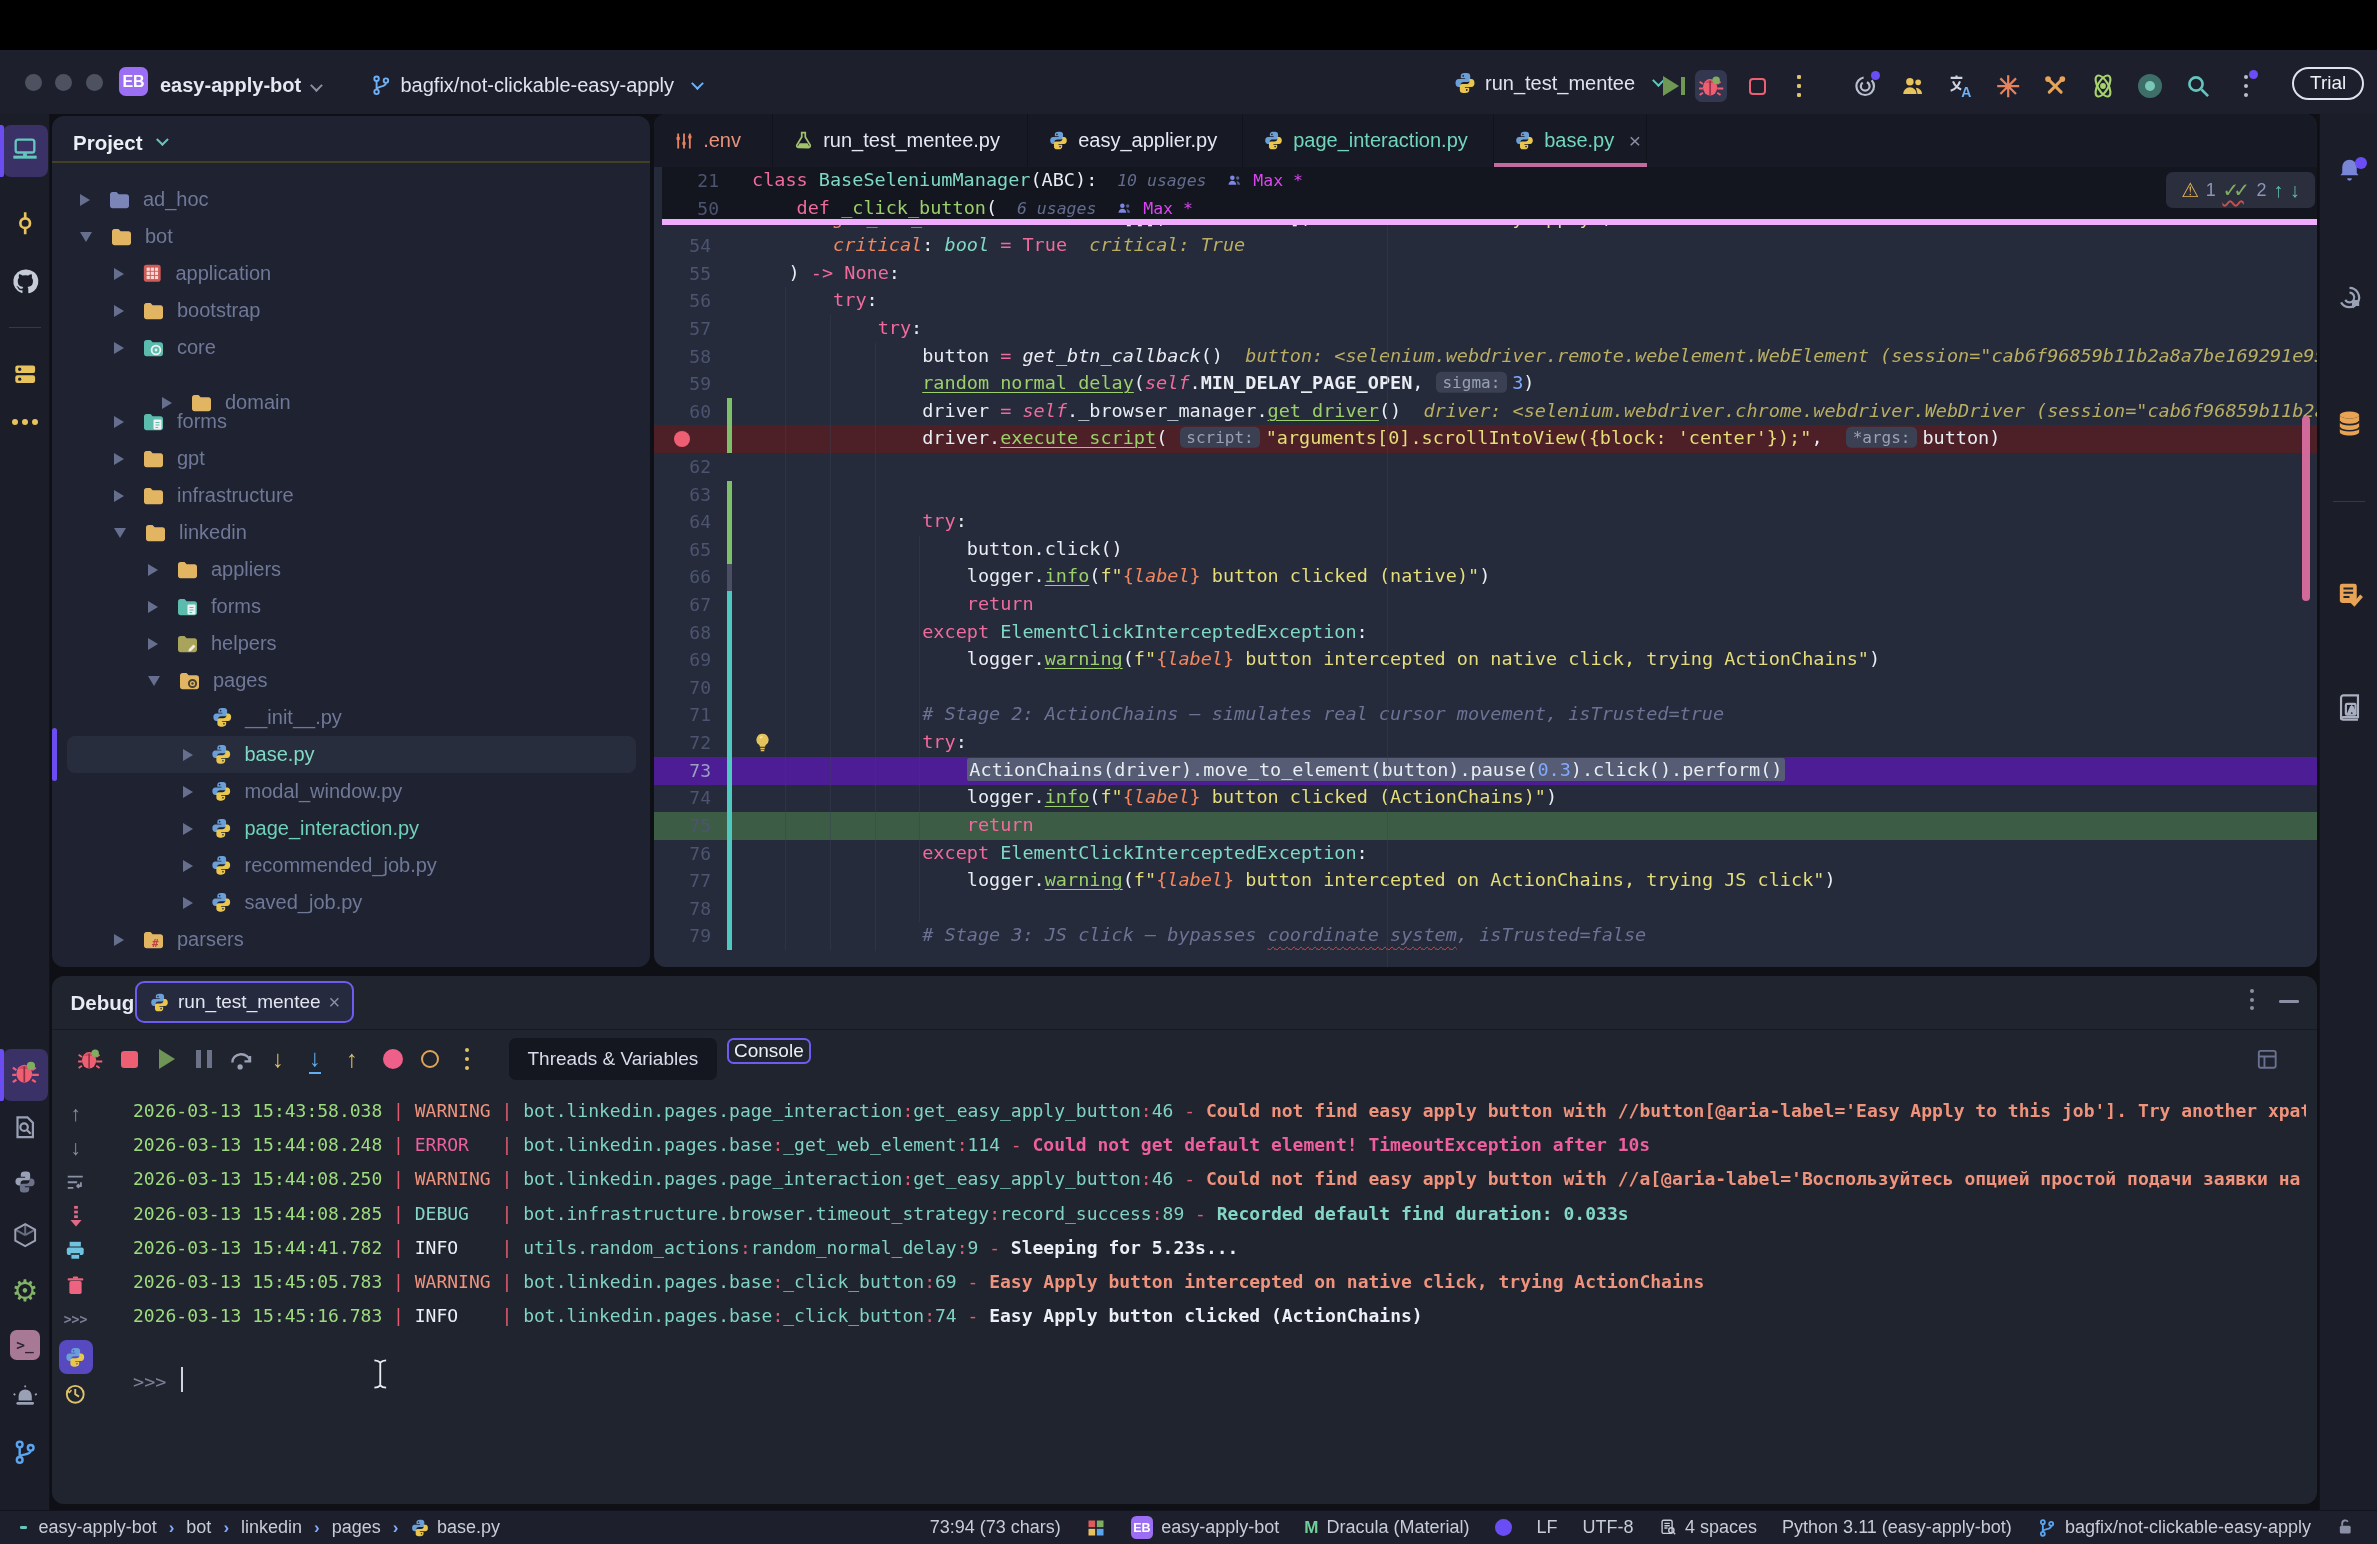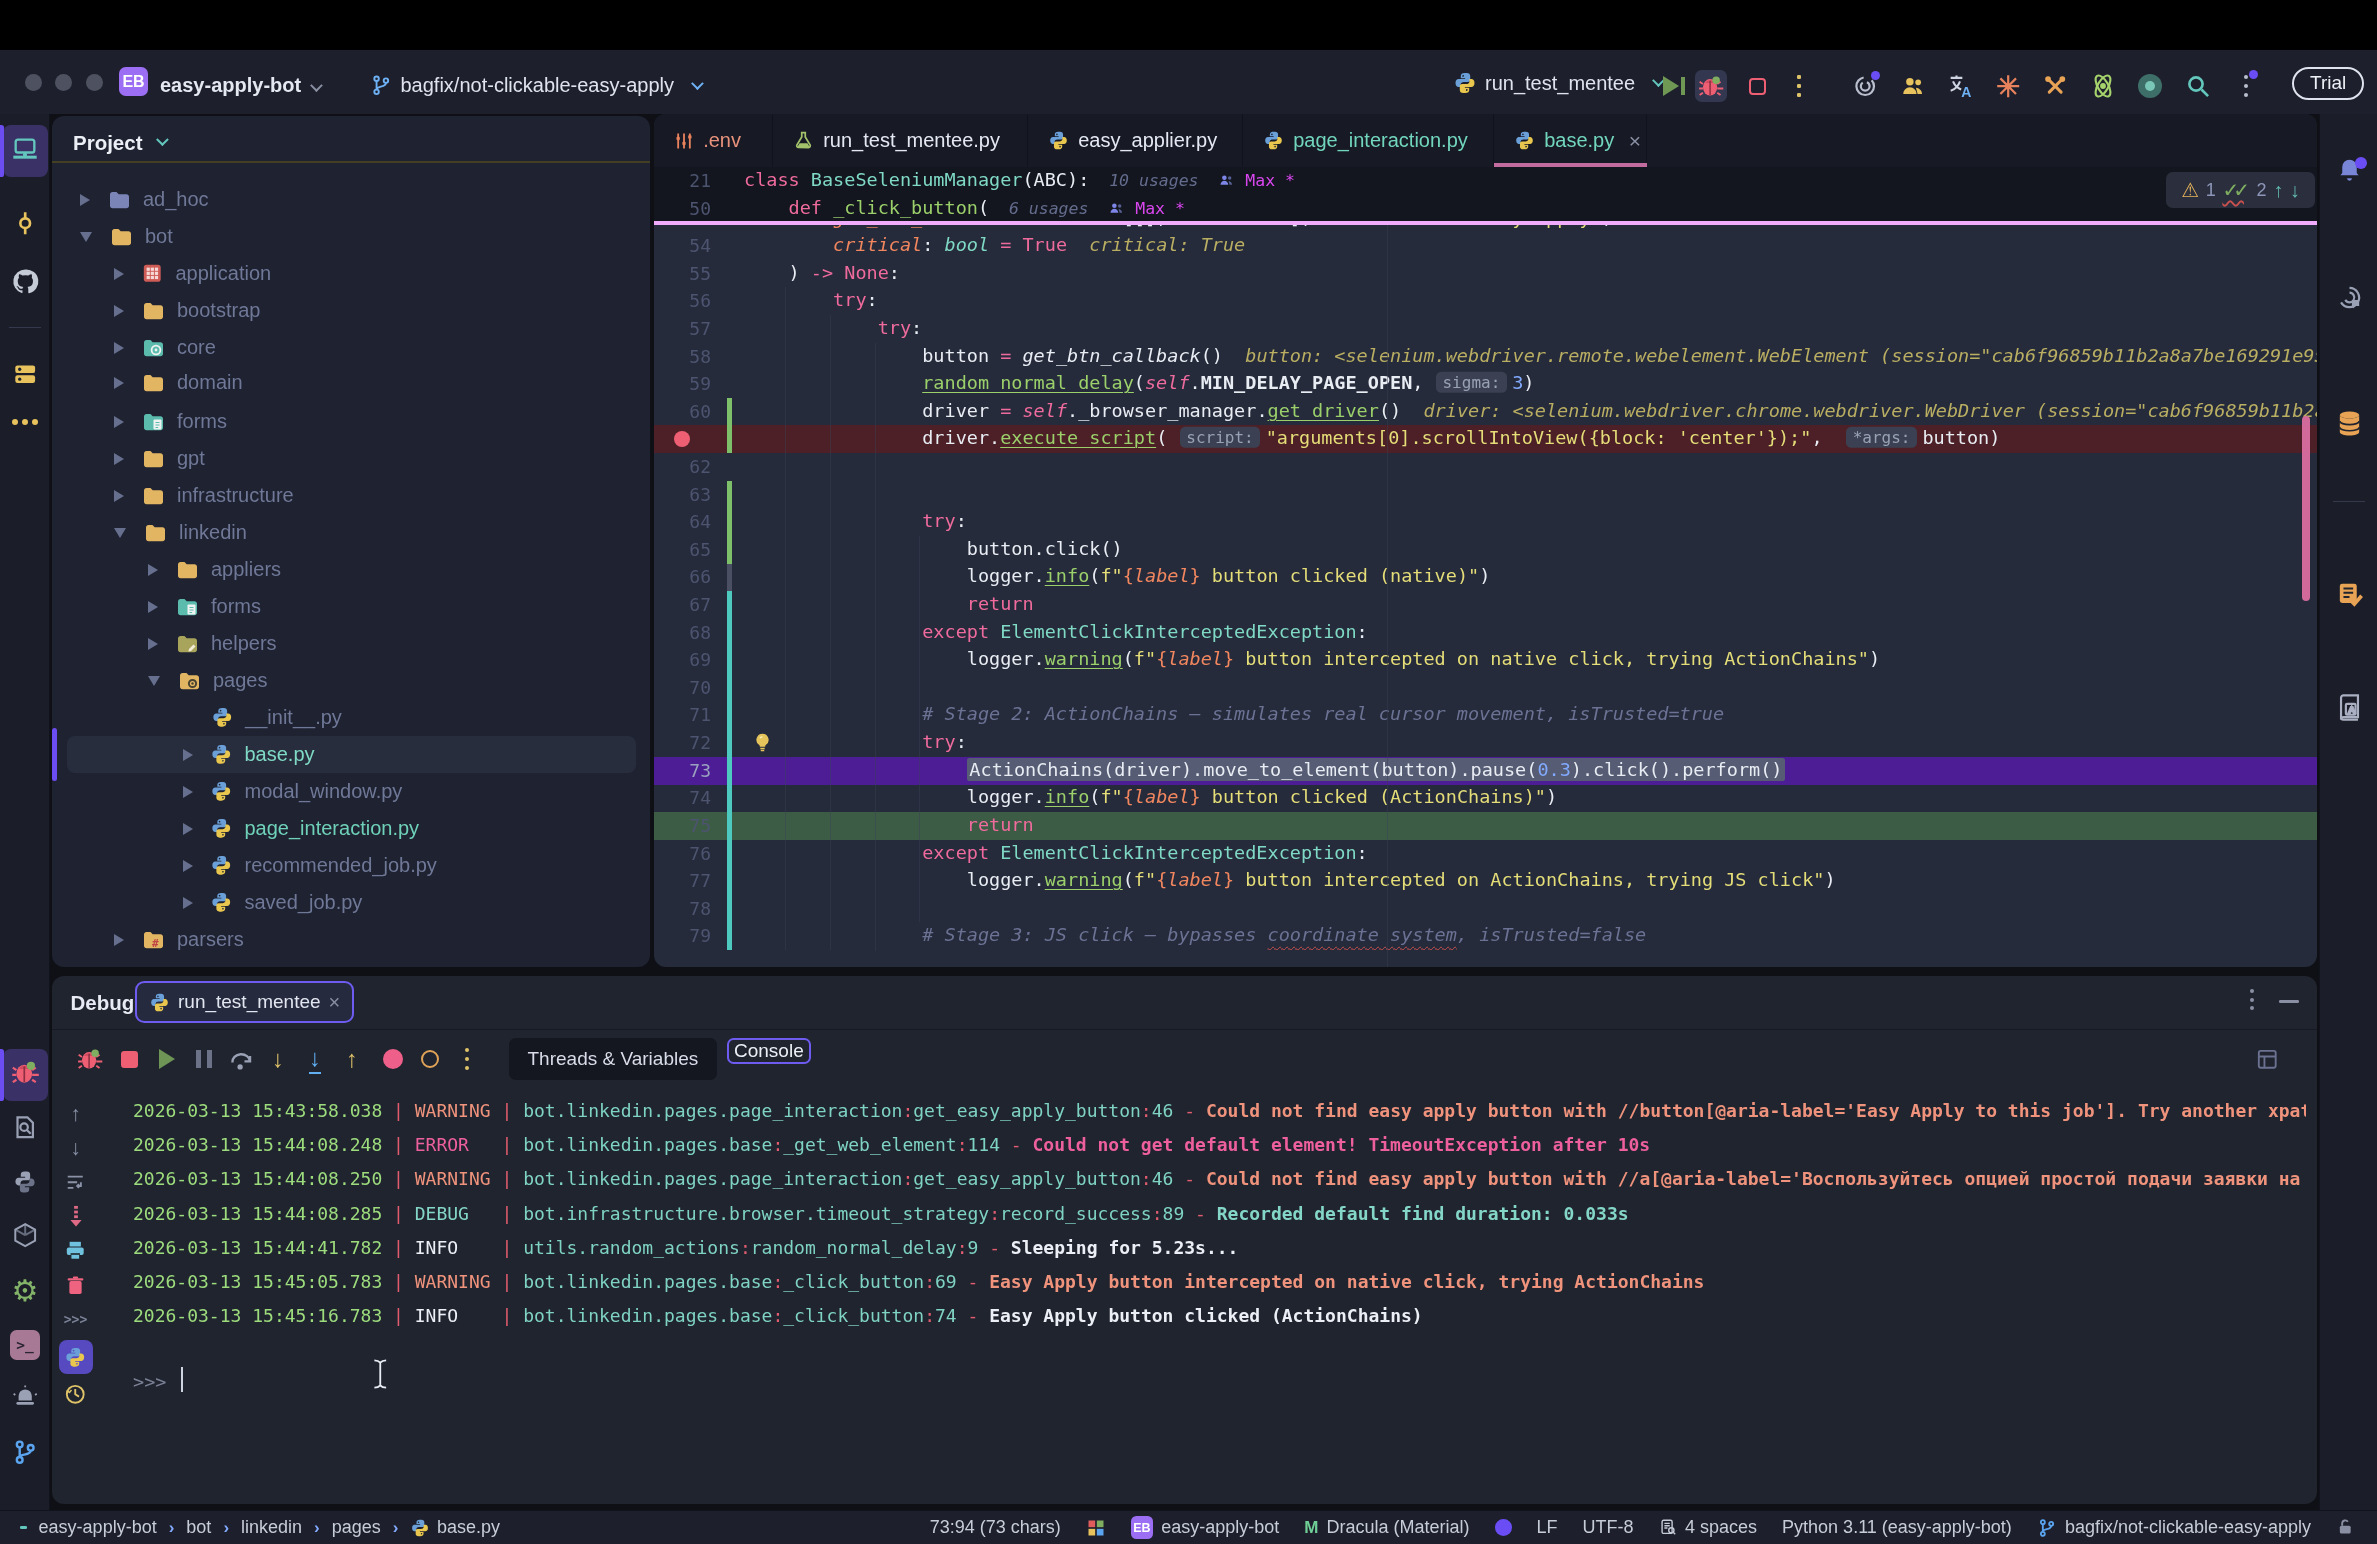--- a/index.html
+++ b/index.html
@@ -37,21 +37,21 @@
 .tchev.r { border-left:10.6px solid #676f8e; border-top:6.6px solid transparent; border-bottom:6.6px solid transparent; }
 .tchev.d { border-top:10.6px solid #676f8e; border-left:6.6px solid transparent; border-right:6.6px solid transparent; }
 .selrowbg { position:absolute; left:14.5px; top:0; width:569px; height:37px; background:#282d3e; border-radius:8px; }
 #treestripe { position:absolute; left:52px; width:5.3px; height:53px; background:#6c4df2; border-radius:2.6px; }
 #editorcard { left:654px; top:114px; width:1663px; height:853px; background:#262b3b; border-radius:12px; overflow:hidden; }
 #tabstrip { position:absolute; left:0; top:0; width:1663px; height:53px; background:#171a25; }
 .tab { position:absolute; top:0; height:53px; display:flex; align-items:center; gap:9.2px; padding:0 20px; border-right:1.3px solid #10131c; }
 .tab .tlabel { font-size:20px; }
 .tab .tclose { color:#8a8fa3; font-size:21px; margin-left:5.3px; }
 .tabunderline { position:absolute; top:49px; height:4px; background:#c16b9e; }
-#stickyzone { position:absolute; left:0; top:53px; width:1663px; height:58px; background:#13161e; border-bottom:4px solid #f0abfc; z-index:5; }
+#stickyzone { position:absolute; left:8px; top:53px; width:1663px; height:58px; background:#13161e; border-bottom:6px solid #f0abfc; z-index:5; }
 .srow { position:absolute; left:0; width:1663px; height:28px; white-space:pre; }
 .code { font-family:"DejaVu Sans Mono",monospace; font-size:18.5px; color:#e8ecf3; }
 .crow { position:absolute; left:0; width:1663px; height:28px; white-space:pre; overflow:hidden; }
 .crow .num, .srow .num { position:absolute; left:0; top:2.6px; width:57px; text-align:right; color:#4d5470; font-family:"DejaVu Sans Mono",monospace; font-size:18px; }
 .crow .ctext, .srow .ctext { position:absolute; left:90px; top:2px; }
 .kw { color:#ef6b9d; }
 .cls { color:#7fd9c4; }
 .clsi { color:#7fd9c4; font-style:italic; }
 .fn { color:#9bd06b; text-decoration:underline; text-underline-offset:3.3px; text-decoration-thickness:1.3px; }
 .fng { color:#9bd06b; }
@@ -433,21 +433,21 @@
         <span style="position:relative;display:flex;flex:none">
           <svg width="24" height="24" viewBox="0 0 24 24">
             <path d="M3 6.5C3 5.1 4.1 4 5.5 4h4l2.2 2.2h7.8c1.4 0 2.5 1.1 2.5 2.5v9c0 1.4-1.1 2.5-2.5 2.5h-14C4.1 20.2 3 19.1 3 17.7v-11z" fill="#5bbcae"></path>
             <circle cx="15" cy="14" r="4.4" fill="none" stroke="#eef3f2" stroke-width="1.8"></circle>
             <circle cx="15" cy="14" r="1.4" fill="#eef3f2"></circle>
           </svg>
         </span>
         <span style="width:12px;flex:none"></span>
         <span class="lbl " style="position:relative">core</span>
       </div>
-      <div class="trow" style="top: 248px;">
+      <div class="trow" style="top: 268px; padding-left: 48px;">
         <span style="width:62px;flex:none"></span>
         <span class="tchev r" style="position:relative"></span>
         <span style="width:17px;flex:none"></span>
         <span style="position:relative;display:flex;flex:none">
           <svg width="24" height="24" viewBox="0 0 24 24">
             <path d="M3 6.5C3 5.1 4.1 4 5.5 4h4l2.2 2.2h7.8c1.4 0 2.5 1.1 2.5 2.5v9c0 1.4-1.1 2.5-2.5 2.5h-14C4.1 20.2 3 19.1 3 17.7v-11z" fill="#e2b563"></path>
           </svg>
         </span>
         <span style="width:12px;flex:none"></span>
         <span class="lbl " style="position:relative">domain</span>

